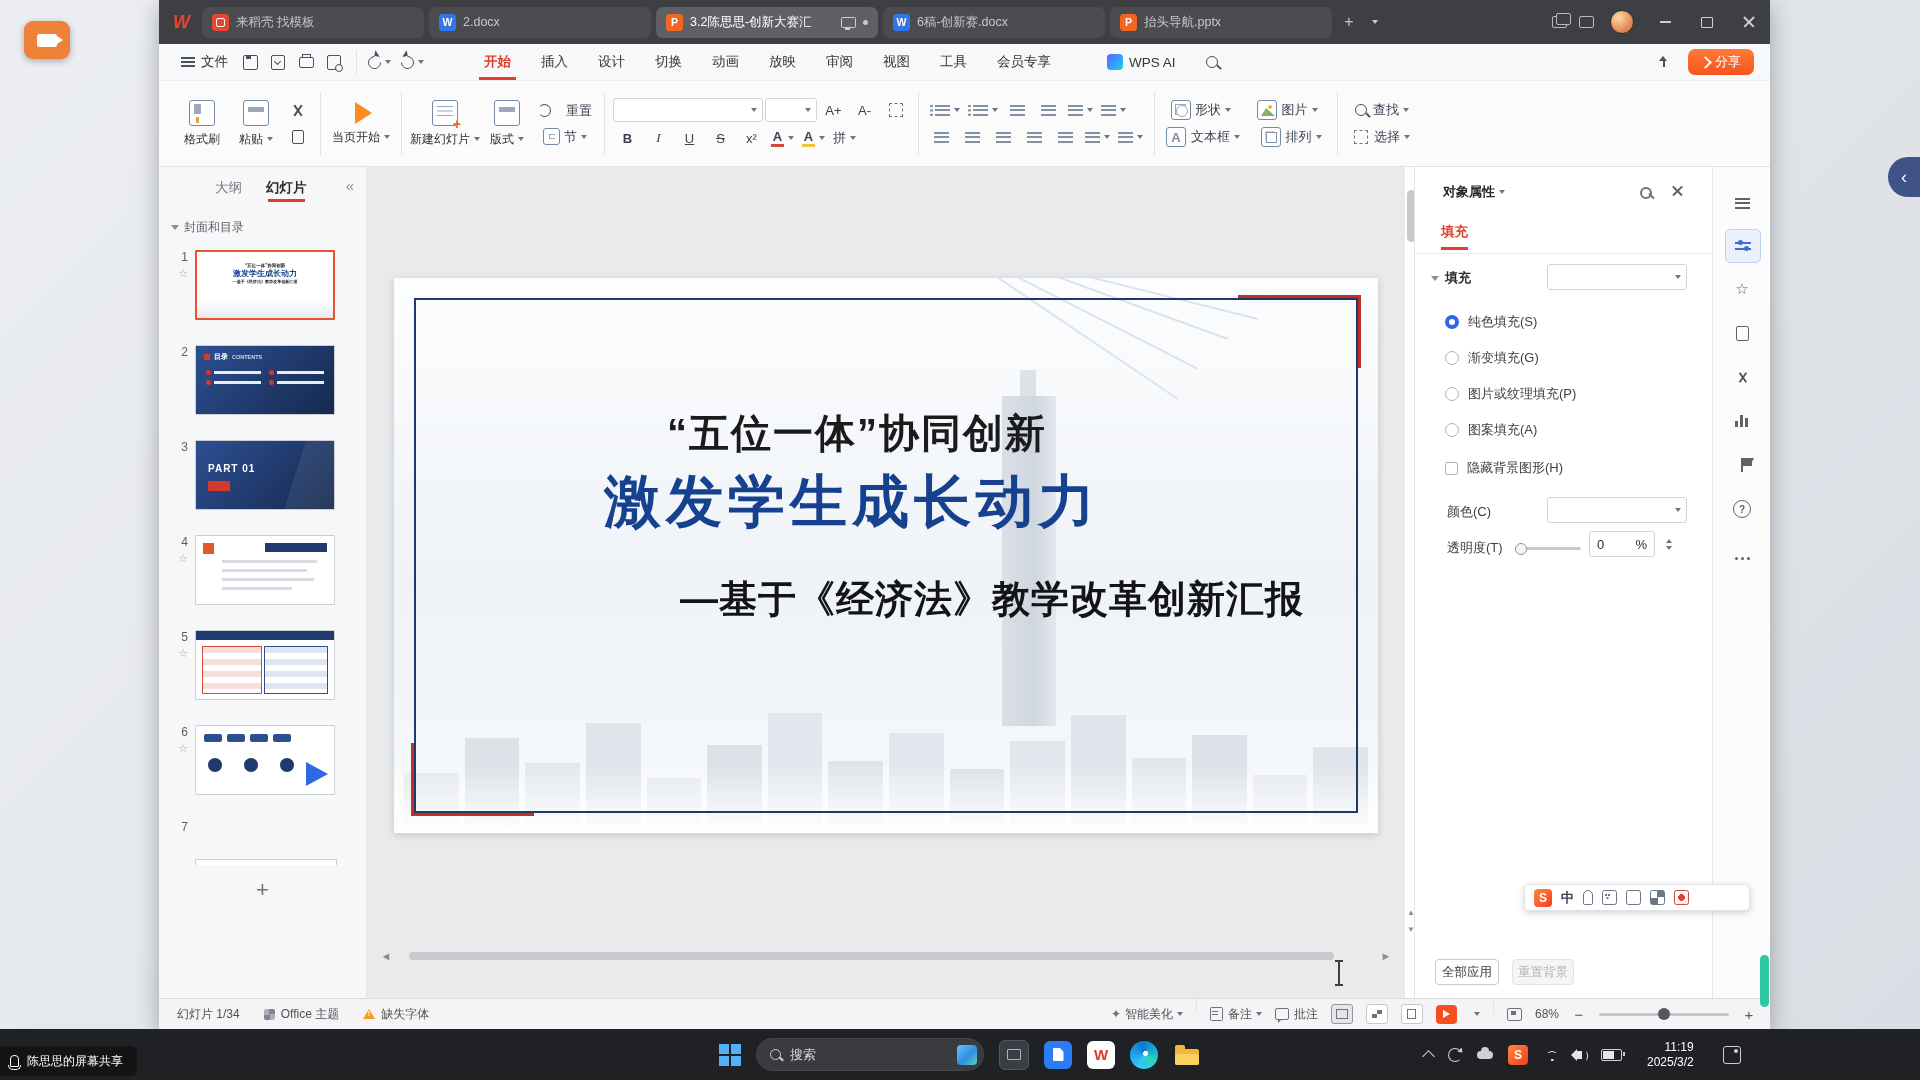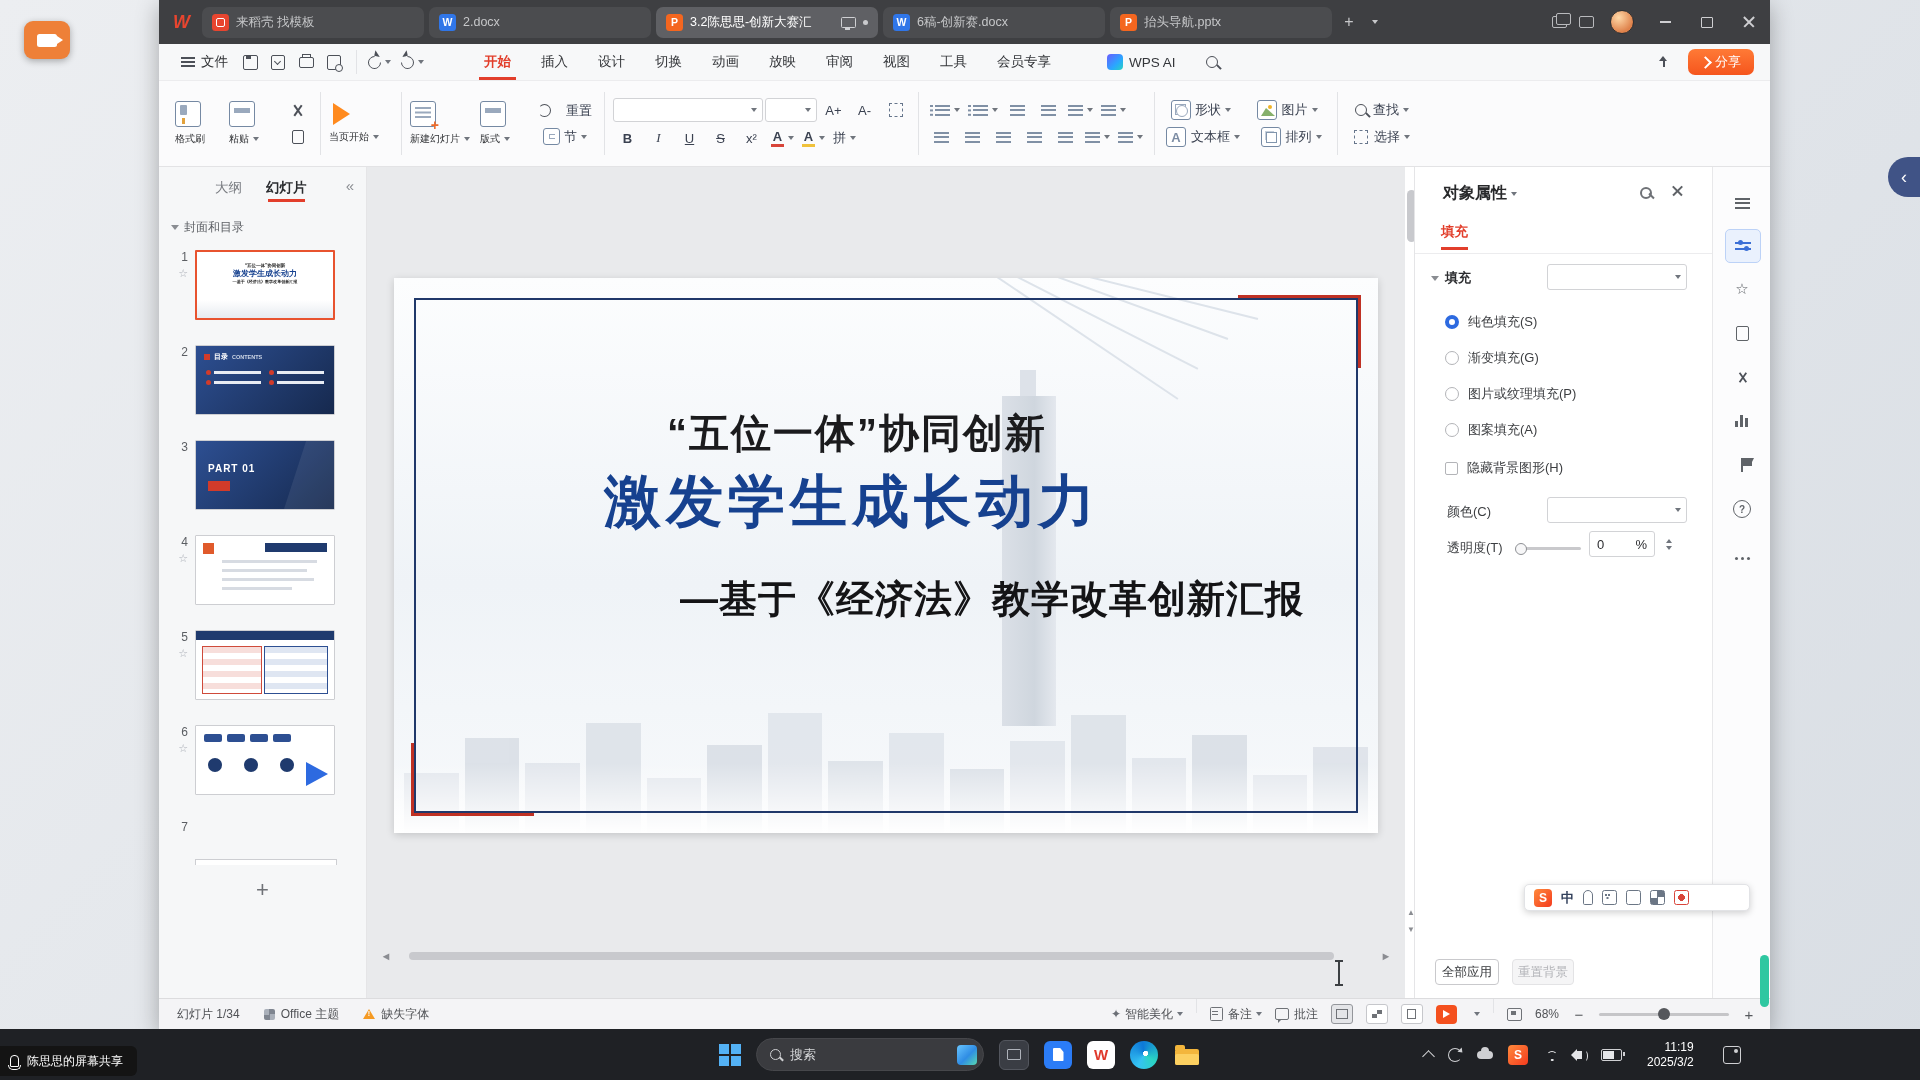--- a/index.html
+++ b/index.html
@@ -62,21 +62,21 @@
   .mag{width:10px;height:10px;border:1.8px solid #4c5058;border-radius:50%;position:relative;display:inline-block}
   .mag::after{content:"";position:absolute;width:6px;height:1.8px;background:#4c5058;right:-5px;bottom:-1px;transform:rotate(45deg)}
   .up-arrow{width:12px;height:12px;position:relative}
   .up-arrow::before{content:"";position:absolute;left:4.5px;top:3px;width:2px;height:8px;background:#4c5058}
   .up-arrow::after{content:"";position:absolute;left:1px;top:0;border-bottom:5px solid #4c5058;border-left:4.5px solid transparent;border-right:4.5px solid transparent}
   .share-btn{margin:0 16px 0 10px;height:26px;padding:0 13px;border-radius:7px;background:linear-gradient(180deg,#ff7a36,#f5551d);color:#fff;font-size:13px;display:flex;align-items:center;gap:5px}
   .share-glyph{width:7px;height:7px;border-top:2px solid #fff;border-right:2px solid #fff;transform:rotate(45deg)}
 
   
   .ribbon{position:absolute;left:0;top:81px;right:0;height:86px;background:#fbfbfc;border-bottom:1px solid #e3e3e5;display:flex;align-items:stretch;padding:5px 8px 5px 16px;box-sizing:border-box}
-  .rbig{width:54px;display:flex;flex-direction:column;justify-content:center;gap:5px;font-size:10px;color:#2f3134;border-radius:4px;flex:0 0 auto}
+  .rbig{width:54px;display:flex;flex-direction:column;align-items:center;justify-content:center;gap:5px;font-size:12px;color:#2f3134;border-radius:4px;flex:0 0 auto}
   .rlbl{display:flex;align-items:center;white-space:nowrap}
   .gicon{width:24px;height:24px;border:1.5px solid #7589a3;border-radius:3px;background:#fff;position:relative;flex:0 0 auto}
   .gicon.lines::before{content:"";position:absolute;left:4px;right:4px;top:5px;height:1.8px;background:#9aa9bd;box-shadow:0 4.5px 0 #9aa9bd,0 9px 0 #9aa9bd}
   .gicon.plus::after{content:"+";position:absolute;right:-4px;bottom:-7px;color:#ee6a28;font-weight:800;font-size:14px}
   .gicon.split::before{content:"";position:absolute;left:4px;right:4px;top:6px;height:5px;background:#9aa9bd}
   .gicon.brkt::before{content:"";position:absolute;left:5px;top:5px;bottom:5px;width:5px;border:1.8px solid #9aa9bd;border-right:none}
   .gicon.pic::before{content:"";position:absolute;left:3px;bottom:3px;border-bottom:8px solid #86b06b;border-left:5px solid transparent;border-right:9px solid transparent}
   .gicon.pic::after{content:"";position:absolute;right:4px;top:4px;width:4px;height:4px;border-radius:50%;background:#f0b429}
   .gicon.shp::before{content:"";position:absolute;left:3px;top:3px;width:9px;height:9px;border:1.6px solid #9aa9bd}
   .gicon.shp::after{content:"";position:absolute;right:2px;bottom:2px;width:10px;height:10px;border-radius:50%;border:1.6px solid #9aa9bd;background:#fff}
@@ -170,21 +170,21 @@
   .notes-row{position:absolute;left:0;right:0;top:798px;height:33px;background:#e9eaec;display:flex;align-items:center;padding-left:22px;color:#9aa0a6;font-size:13px}
   .ibeam{position:absolute;left:971px;top:795px;width:2px;height:22px;background:#3c4043}
   .ibeam::before,.ibeam::after{content:"";position:absolute;left:-3px;width:8px;height:2px;background:#3c4043}
   .ibeam::before{top:-2px}
   .ibeam::after{bottom:-2px}
   .vthumb{position:absolute;left:1248px;top:190px;width:9px;height:52px;border-radius:4.5px;background:#c8c9cd}
   .vnav{position:absolute;left:1243px;width:18px;height:15px;display:flex;align-items:center;justify-content:center;color:#8b8d92;font-size:8px}
 
   
   .props{position:absolute;left:1255px;top:167px;bottom:31px;width:298px;background:#fff;border-left:1px solid #e5e5e7;box-sizing:border-box}
-  .props-title{position:absolute;left:28px;top:16px;font-size:16px;font-weight:700;color:#28292b;display:flex;align-items:center}
+  .props-title{position:absolute;left:28px;top:16px;font-size:13px;font-weight:700;color:#28292b;display:flex;align-items:center}
   .pin{position:absolute;right:60px;top:20px;width:8px;height:8px;border:2px solid #6f7277;border-radius:50%}
   .pin::after{content:"";position:absolute;left:6px;top:6px;width:7px;height:2px;background:#6f7277;transform:rotate(45deg)}
   .pclose{position:absolute;right:26px;top:16px;width:16px;height:16px}
   .pclose::before,.pclose::after{content:"";position:absolute;left:1px;top:7px;width:13px;height:1.6px;background:#5f6267}
   .pclose::before{transform:rotate(45deg)}
   .pclose::after{transform:rotate(-45deg)}
   .ptab{position:absolute;left:26px;top:56px;font-size:13.5px;color:#e23e2b;font-weight:700}
   .ptab::after{content:"";position:absolute;left:0;right:0;top:24px;height:3px;background:#e23e2b}
   .pdiv{position:absolute;left:0;right:0;top:86px;height:1px;background:#ececee}
   .psec{position:absolute;left:16px;top:102px;display:flex;align-items:center;gap:6px;font-size:13px;font-weight:700;color:#2c2d30}

